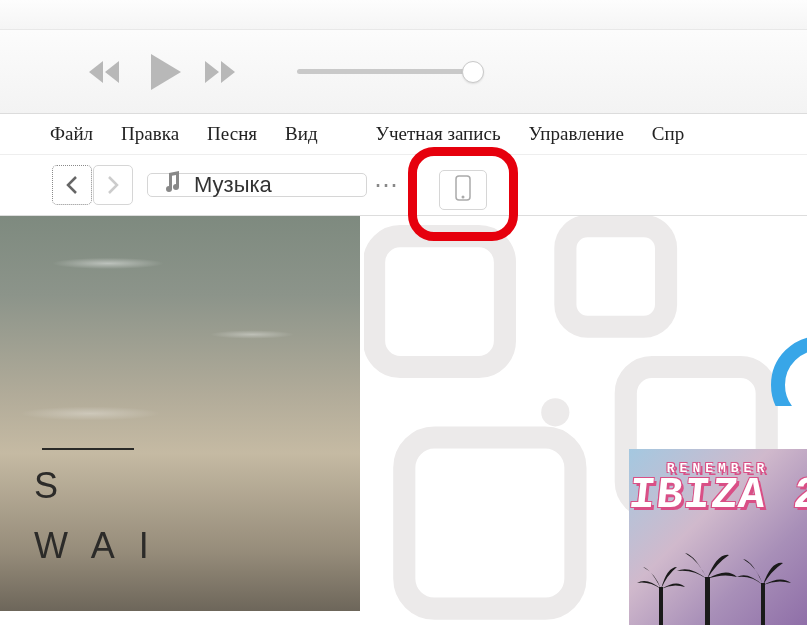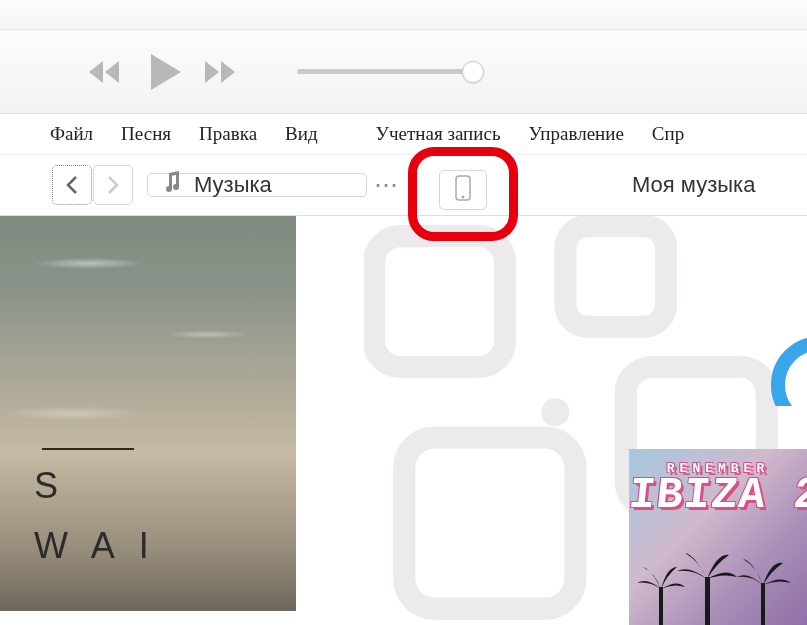--- a/index.html
+++ b/index.html
@@ -172,21 +172,21 @@
       top: 216px;
       left: 0;
       right: 0;
       bottom: 0;
       background: #fff;
     }
     .album-art {
       position: absolute;
       left: 0;
       top: 0;
-      width: 296px;
+      width: 360px;
       height: 395px;
       background: linear-gradient(to bottom, #7e8a7f 0%, #8c948a 20%, #b1ab99 45%, #c5baa3 60%, #968c7a 85%, #6d665a 100%);
       overflow: hidden;
     }
     .album-art::before {
       content: "";
       position: absolute;
       inset: 0;
       background: 
         radial-gradient(ellipse 80px 8px at 30% 12%, rgba(255,255,255,0.45), transparent 70%),
@@ -296,22 +296,22 @@
   </span>
   <div class="volume">
     <div class="vol-track">
         <div class="vol-thumb"></div>
       </div>
   </div>
 </div>
 
 <div class="menu-bar">
   <span class="menu-item">Файл</span>
+  <span class="menu-item">Правка</span>
   <span class="menu-item">Песня</span>
-  <span class="menu-item">Правка</span>
   <span class="menu-item">Вид</span>
   <span class="menu-item" style="margin-left:30px">Учетная запись</span>
   <span class="menu-item">Управление</span>
   <span class="menu-item">Спр</span>
 </div>
 
 <div class="tool-bar">
   <div class="nav-group">
     <div class="nav-btn dotted">
       <svg width="14" height="20" viewBox="0 0 14 20">
@@ -326,21 +326,20 @@
   </div>
   <div class="lib-select">
     <span>
       <svg width="20" height="24" viewBox="0 0 20 24">
           <path d="M7 3 L17 1 L17 17 A3 3 0 1 1 14 14 L14 5 L10 5.7 L10 19 A3 3 0 1 1 7 16 Z" fill="#888"></path>
         </svg>
     </span>
     <span>Музыка</span>
   </div>
   <div class="dots-btn">⋯</div>
-  <span class="my-music">Моя музыка</span>
 </div>
 
 <div class="device-highlight">
   <div class="device-btn">
     <span>
       <svg width="18" height="26" viewBox="0 0 18 26">
           <rect x="2" y="1" width="14" height="24" rx="3" fill="none" stroke="#aaa" stroke-width="1.5"></rect>
           <circle cx="9" cy="22" r="1.5" fill="#aaa"></circle>
         </svg>
     </span>

